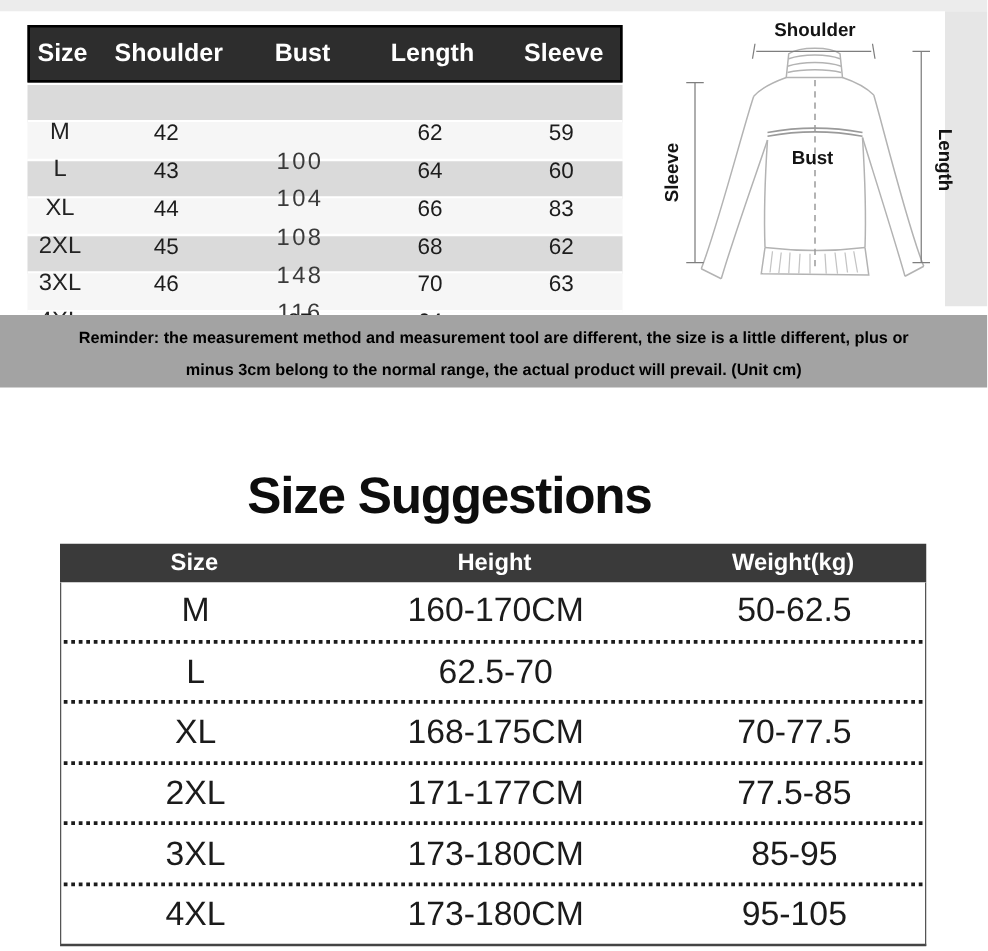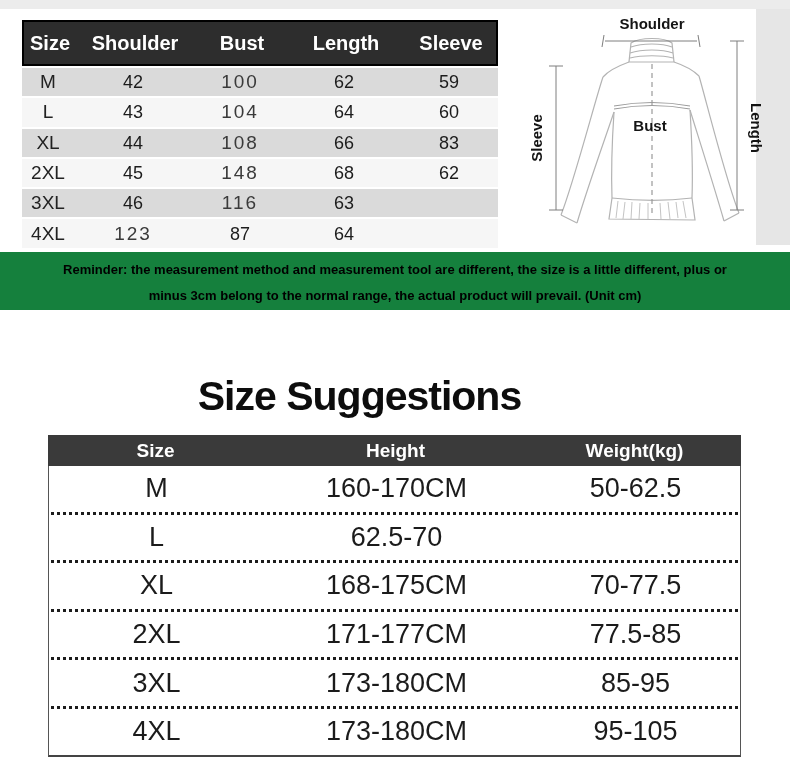--- a/index.html
+++ b/index.html
@@ -15,29 +15,29 @@
   .mt-grid{display:grid;grid-template-columns:52px 118px 96px 112px 98px;}
   .mt-header{box-sizing:border-box;height:46px;background:#2d2d2d;border:2px solid #000;
              line-height:42px;color:#fff;font-weight:bold;font-size:20px;text-align:center;}
   .mt-body{margin-top:2px;}
   .mt-row{height:30.3px;box-sizing:border-box;border-bottom:2px solid #fff;
           text-align:center;align-items:center;}
   .mt-row.odd{background:#dadada;}
   .mt-row.even{background:#f6f6f6;}
   .mt-cell{font-size:19px;line-height:28px;color:#1c1c1c;}
   .cell-serif{font-family:Liberation Sans, sans-serif;font-size:18px;}
-  .cell-bust{letter-spacing:2px;color:#3a3a3a;}
+  .cell-bust{letter-spacing:2px;color:#3a3a3a;margin-top:48px;}
   .cell-size{font-size:19px;color:#222;}
 
   
   .jacket{position:absolute;left:490px;top:0;width:300px;height:250px;}
   .jacket text{font-family:"Liberation Sans",sans-serif;font-weight:bold;font-size:15px;fill:#141414;}
 
   
-  .reminder{position:absolute;left:0;top:252px;width:790px;height:58px;background:#15803d;
+  .reminder{position:absolute;left:0;top:252px;width:790px;height:58px;background:#a3a3a3;
             text-align:center;font-size:13px;font-weight:bold;color:#000;}
   .reminder p{margin:0;line-height:26px;}
   .reminder p:first-child{padding-top:5px;}
 
   
   .sg-title{position:absolute;left:0;top:346px;width:719px;text-align:center;
             font-size:41px;font-weight:bold;letter-spacing:-1px;color:#0d0d0d;}
 
   .sg{position:absolute;left:48px;top:435px;width:693px;}
   .sg-grid{display:grid;grid-template-columns:215px 265px 213px;}
@@ -91,20 +91,21 @@
         <div class="mt-cell cell-size">2XL</div>
         <div class="mt-cell cell-serif">45</div>
         <div class="mt-cell cell-bust">148</div>
         <div class="mt-cell cell-serif">68</div>
         <div class="mt-cell cell-serif">62</div>
       </div>
       <div class="mt-row mt-grid odd">
         <div class="mt-cell cell-size">3XL</div>
         <div class="mt-cell cell-serif">46</div>
         <div class="mt-cell cell-bust">116</div>
+        <div class="mt-cell cell-serif">70</div>
         <div class="mt-cell cell-serif">63</div>
       </div>
       <div class="mt-row mt-grid even">
         <div class="mt-cell cell-size">4XL</div>
         <div class="mt-cell cell-bust">123</div>
         <div class="mt-cell cell-serif">87</div>
         <div class="mt-cell cell-serif">64</div>
       </div>
     </div>
   </section>

